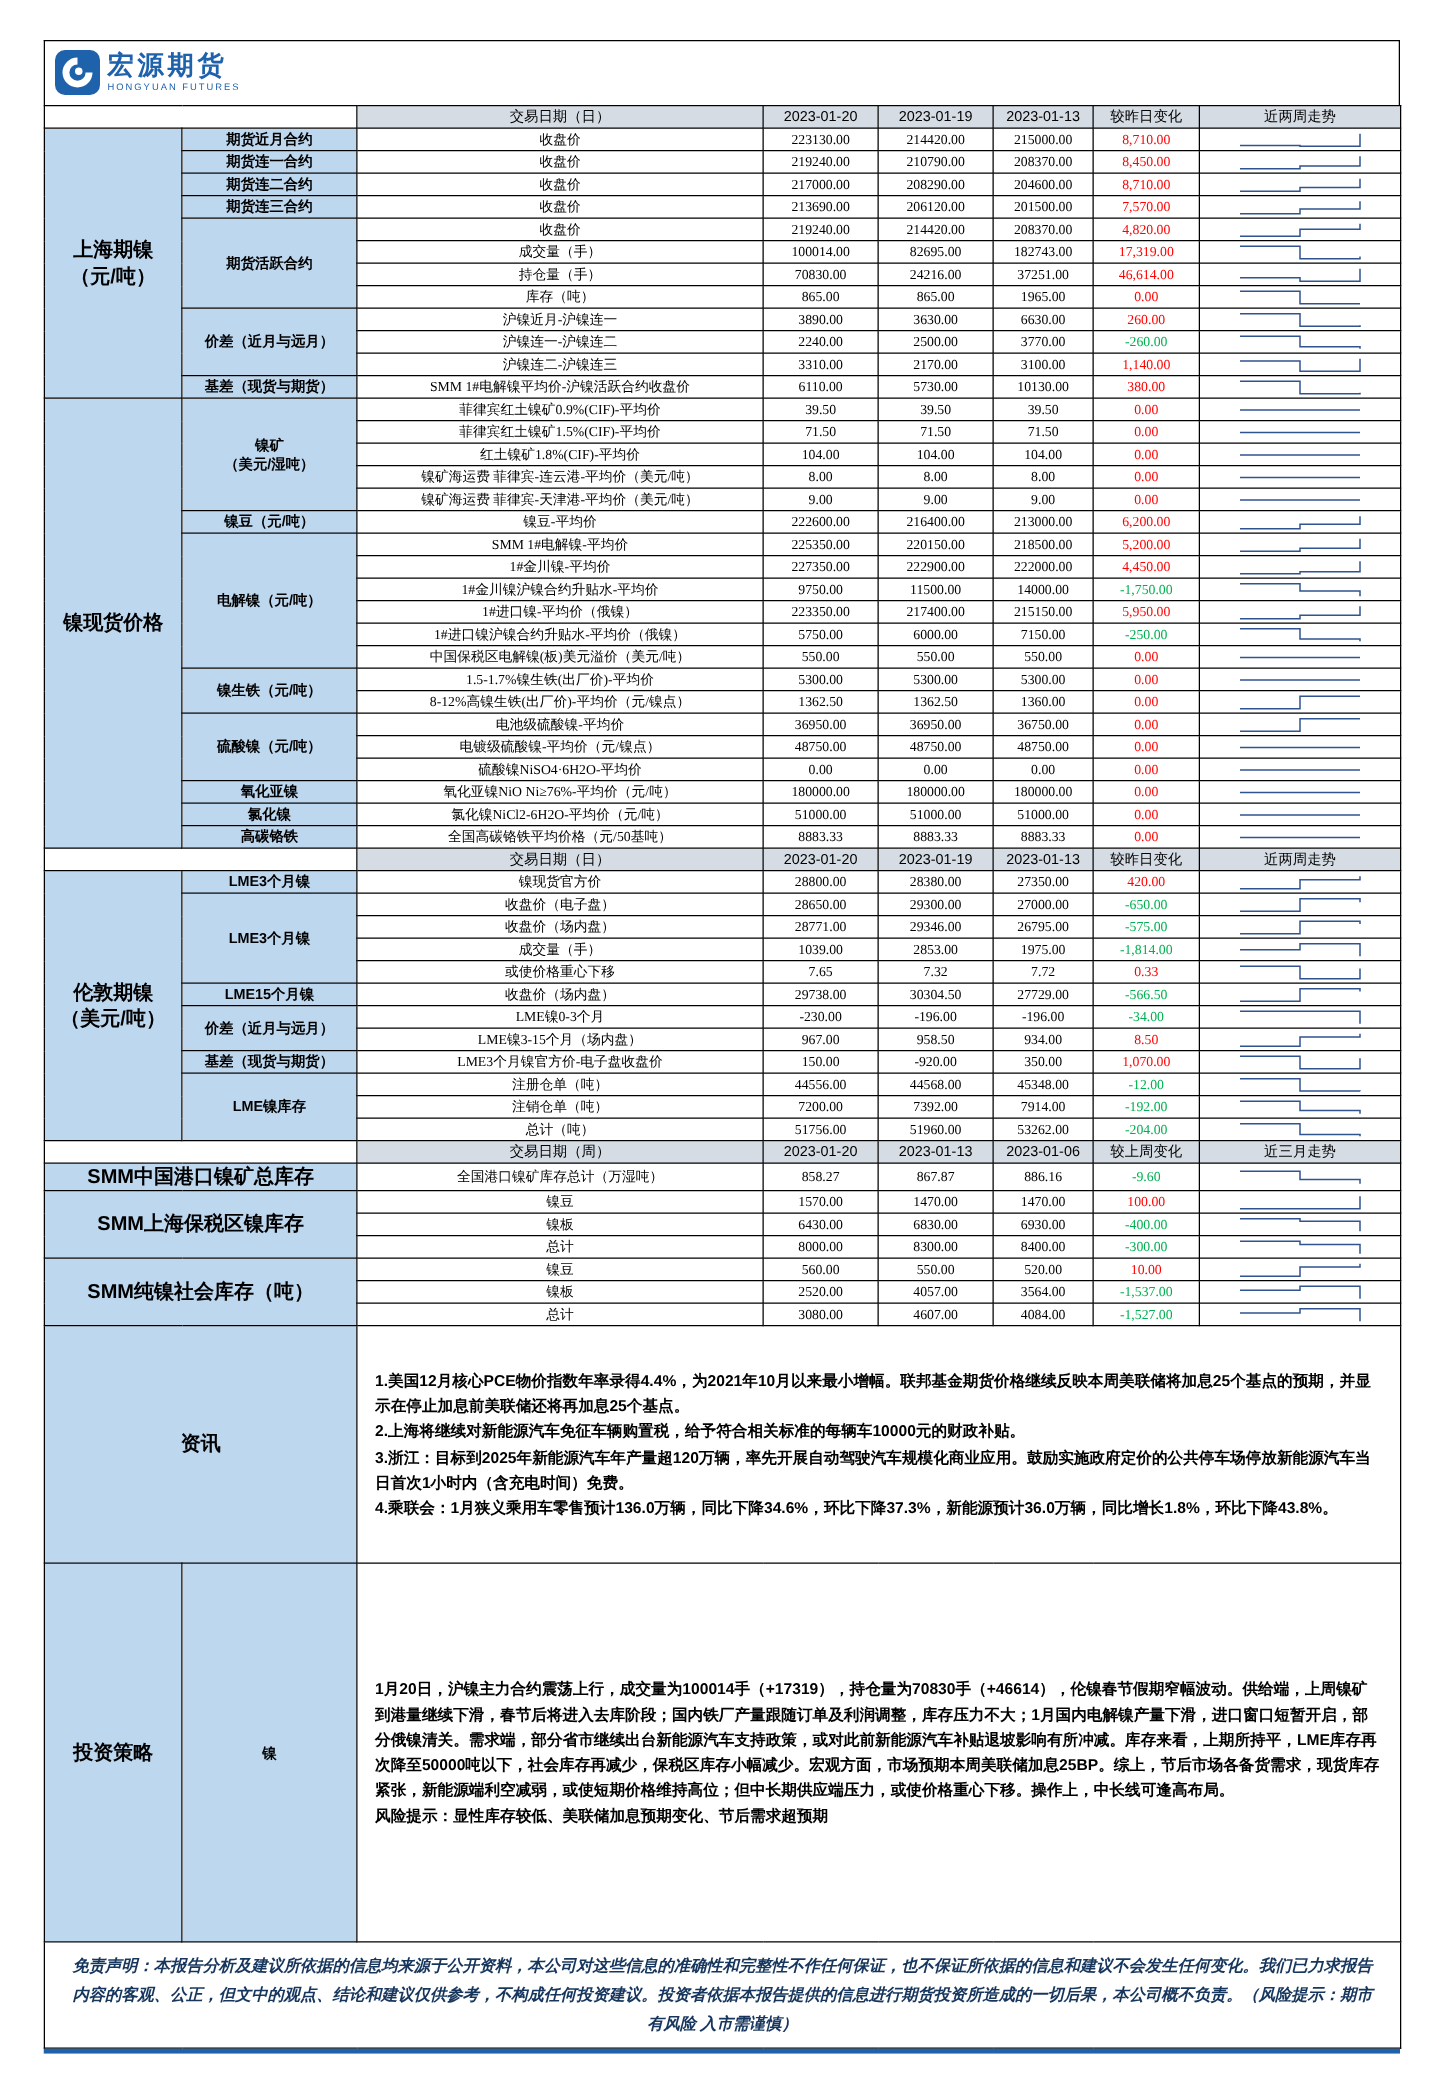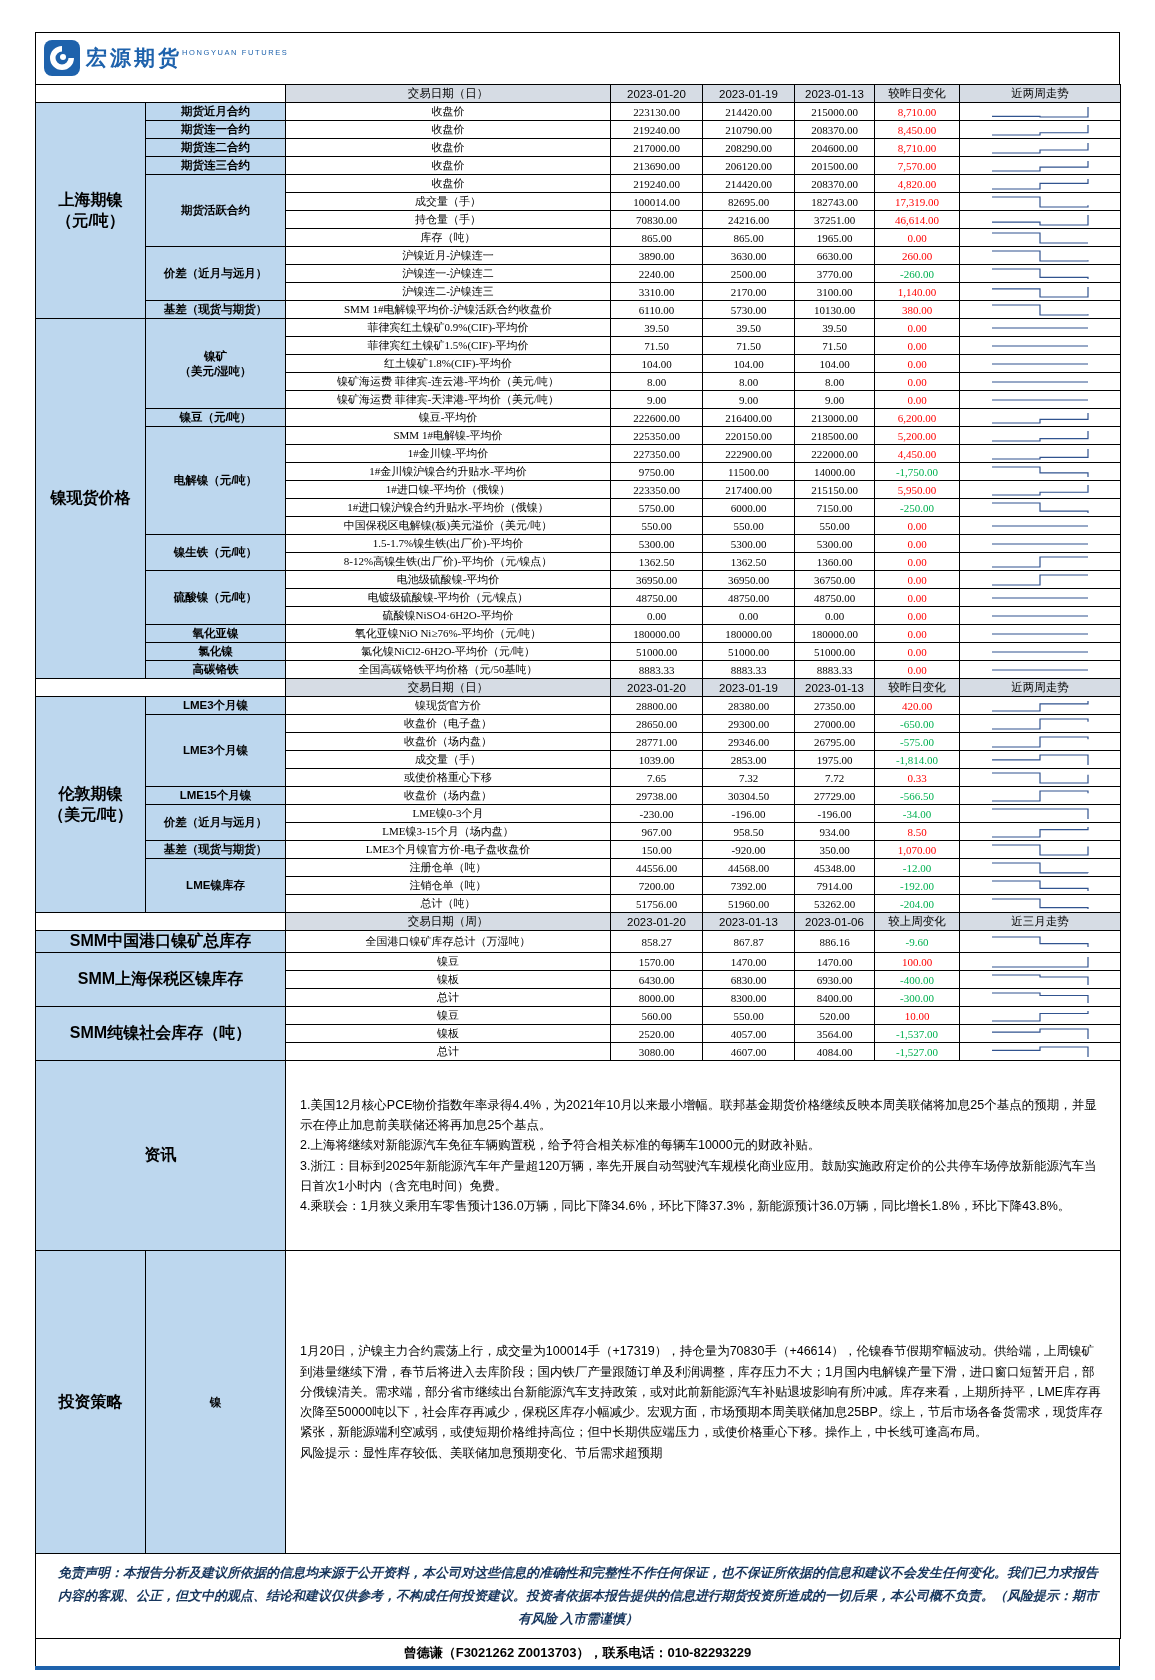--- a/index.html
+++ b/index.html
@@ -18,21 +18,21 @@
     position: relative;
     display: flex;
     align-items: center;
     justify-content: center;
   }
   .logo {
     position: absolute;
     left: 8px; top: 7px;
     display: flex; align-items: center; gap: 6px;
   }
-  .logo-text { display: flex; flex-direction: row; line-height: 1.05; }
+  .logo-text { display: flex; flex-direction: column; line-height: 1.05; }
   .logo-cn { color: var(--accent); font-weight: bold; font-size: 21px; letter-spacing: 3px; }
   .logo-en { color: var(--accent); font-size: 7.5px; letter-spacing: 1.6px; margin-top: 2px; }
   .title { color: var(--title); font-weight: bold; font-size: 20px; letter-spacing: 1px; }
 
   
   table { border-collapse: collapse; width: 1085px; table-layout: fixed; }
   td {
     border: 1px solid #000;
     font-family: "Liberation Serif", serif;
     font-size: 11px;
@@ -60,21 +60,21 @@
     background: var(--hdrbg);
     font-family: "Liberation Sans", sans-serif;
     font-weight: normal; font-size: 11.5px;
   }
   .blank { background: #fff; }
   .chg.pos { color: var(--pos); }
   .chg.neg { color: var(--neg); }
   .spk { padding: 0; }
   .spk svg { display: block; margin: 0 auto; }
 
-  .txt { text-align: left; white-space: normal; font-family: "Liberation Sans", sans-serif; }
+  .txt { text-align: left; white-space: normal; font-family: "Liberation Sans", sans-serif; font-weight: bold; }
   .txt div { font-size: 12.5px; line-height: 1.62; padding: 6px 12px; white-space: pre-wrap; }
   .txt.news { height: 190px; }
   .txt.strategy { height: 303px; }
 
   .note {
     white-space: normal;
     font-family: "Liberation Serif", serif;
     font-style: italic; font-weight: bold;
     color: var(--note);
     font-size: 13px; line-height: 1.75;
@@ -809,16 +809,15 @@
             <div>1月20日，沪镍主力合约震荡上行，成交量为100014手（+17319），持仓量为70830手（+46614），伦镍春节假期窄幅波动。供给端，上周镍矿到港量继续下滑，春节后将进入去库阶段；国内铁厂产量跟随订单及利润调整，库存压力不大；1月国内电解镍产量下滑，进口窗口短暂开启，部分俄镍清关。需求端，部分省市继续出台新能源汽车支持政策，或对此前新能源汽车补贴退坡影响有所冲减。库存来看，上期所持平，LME库存再次降至50000吨以下，社会库存再减少，保税区库存小幅减少。宏观方面，市场预期本周美联储加息25BP。综上，节后市场各备货需求，现货库存紧张，新能源端利空减弱，或使短期价格维持高位；但中长期供应端压力，或使价格重心下移。操作上，中长线可逢高布局。
 风险提示：显性库存较低、美联储加息预期变化、节后需求超预期</div>
           </td>
         </tr>
         <tr>
           <td class="note" colspan="8">免责声明：本报告分析及建议所依据的信息均来源于公开资料，本公司对这些信息的准确性和完整性不作任何保证，也不保证所依据的信息和建议不会发生任何变化。我们已力求报告内容的客观、公正，但文中的观点、结论和建议仅供参考，不构成任何投资建议。投资者依据本报告提供的信息进行期货投资所造成的一切后果，本公司概不负责。（风险提示：期市有风险 入市需谨慎）</td>
         </tr>
       </tbody>
   </table>
 
-  <div class="contact">曾德谦（F3021262 Z0013703），联系电话：010-82293229</div>
   <div class="bottom-bar"></div>
 
 </div>
 
 </body></html>

